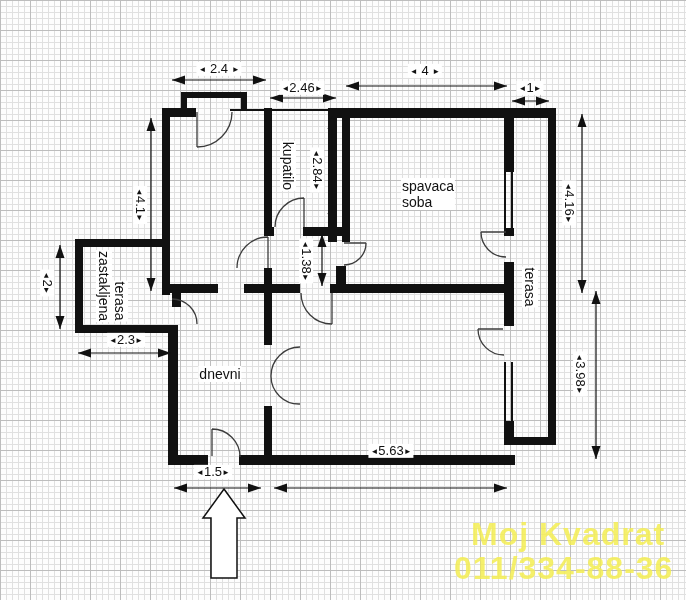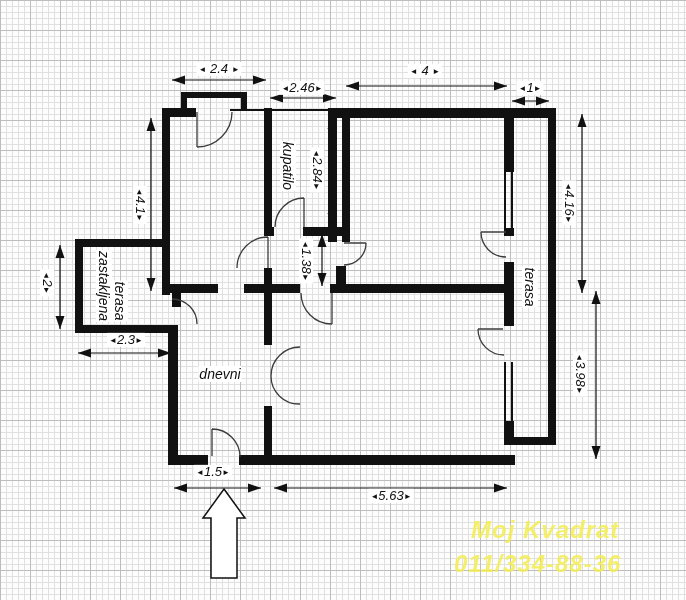--- a/index.html
+++ b/index.html
@@ -5,39 +5,39 @@
   html,body{margin:0;padding:0;background:#fff;}
   .plan{
     position:relative;width:686px;height:600px;overflow:hidden;
     background-color:#fdfdfd;
     background-image:
       linear-gradient(to right,#bdbdbd 1px,transparent 1px),
       linear-gradient(to bottom,#bdbdbd 1px,transparent 1px),
       linear-gradient(to right,#e0e0e0 1px,transparent 1px),
       linear-gradient(to bottom,#e0e0e0 1px,transparent 1px);
     background-size:30px 30px,30px 30px,6px 6px,6px 6px;
-    font-family:"Liberation Sans",sans-serif;color:#111;font-style:italic;
+    font-family:"Liberation Sans",sans-serif;color:#111;
   }
   svg.layer{position:absolute;left:0;top:0;}
   .lbl{
     position:absolute;transform:translate(-50%,-50%);
     background:#fff;padding:0 2px;font-size:13px;line-height:1.1;
     white-space:nowrap;color:#111;
   }
   .lbl.rot{transform:translate(-50%,-50%) rotate(90deg);}
   .da{font-size:8px;vertical-align:1px;}
   .room{
     position:absolute;transform:translate(-50%,-50%);
     background:#fff;font-size:14px;line-height:16px;white-space:nowrap;
     color:#111;text-align:center;padding:0 1px;
   }
   .room.rot{transform:translate(-50%,-50%) rotate(90deg);}
   .room.left{text-align:left;}
   .wm{
-    position:absolute;font-weight:bold;font-size:24px;letter-spacing:1px;
+    position:absolute;font-weight:bold;font-size:32px;letter-spacing:1px;
     opacity:.85;white-space:nowrap;
   }
 </style>
 </head>
 <body>
 
 <div class="plan">
 
   <svg class="layer" width="686" height="600">
     <g fill="#111" stroke="none">
@@ -136,29 +136,33 @@
         <polygon points="596,459 591.5,446 600.5,446" fill="#111"></polygon>
       </g>
   </svg>
 
   <div class="lbl" style="left:219px;top:69px"><span class="da">◄</span> <span>2.4</span> <span class="da">►</span></div>
   <div class="lbl" style="left:302px;top:88px"><span class="da">◄</span><span>2.46</span><span class="da">►</span></div>
   <div class="lbl" style="left:425px;top:71px"><span class="da">◄</span> <span>4</span> <span class="da">►</span></div>
   <div class="lbl" style="left:530px;top:88px"><span class="da">◄</span><span>1</span><span class="da">►</span></div>
   <div class="lbl" style="left:126px;top:340px"><span class="da">◄</span><span>2.3</span><span class="da">►</span></div>
   <div class="lbl" style="left:213px;top:472px"><span class="da">◄</span><span>1.5</span><span class="da">►</span></div>
-  <div class="lbl" style="left:391px;top:496px"><span class="da">◄</span><span>5.63</span><span class="da">►</span></div>
+  <div class="lbl" style="left:391px;top:451px"><span class="da">◄</span><span>5.63</span><span class="da">►</span></div>
   <div class="lbl rot" style="left:140px;top:205px"><span class="da">◄</span><span>4.1</span><span class="da">►</span></div>
   <div class="lbl rot" style="left:47px;top:283px"><span class="da">◄</span><span>2</span><span class="da">►</span></div>
   <div class="lbl rot" style="left:317px;top:170px"><span class="da">◄</span><span>2.84</span><span class="da">►</span></div>
   <div class="lbl rot" style="left:306px;top:261px"><span class="da">◄</span><span>1.38</span><span class="da">►</span></div>
   <div class="lbl rot" style="left:569px;top:203px"><span class="da">◄</span><span>4.16</span><span class="da">►</span></div>
   <div class="lbl rot" style="left:580px;top:374px"><span class="da">◄</span><span>3.98</span><span class="da">►</span></div>
 
   <div class="room rot" style="left:288px;top:166px">kupatilo</div>
+  <div class="room left" style="left:428px;top:194px">
+    <div>spavaca</div>
+    <div>soba</div>
+  </div>
   <div class="room rot" style="left:530px;top:287px">terasa</div>
   <div class="room" style="left:220px;top:374px">dnevni</div>
   <div class="room rot" style="left:104px;top:286px">zastakljena</div>
   <div class="room rot" style="left:120px;top:301px">terasa</div>
 
   <div class="wm" style="left: 471px; top: 516px; color: rgb(244, 238, 82);">Moj Kvadrat</div>
   <div class="wm" style="left: 454px; top: 550px; color: rgb(244, 238, 82);">011/334-88-36</div>
 </div>
 
 </body></html>

